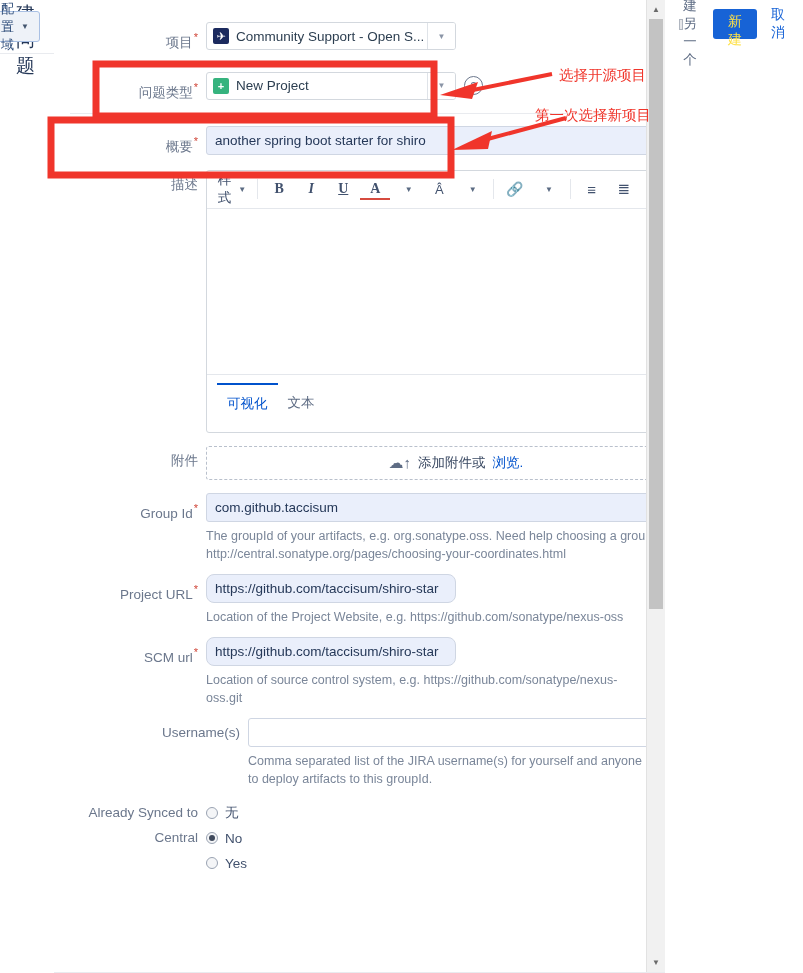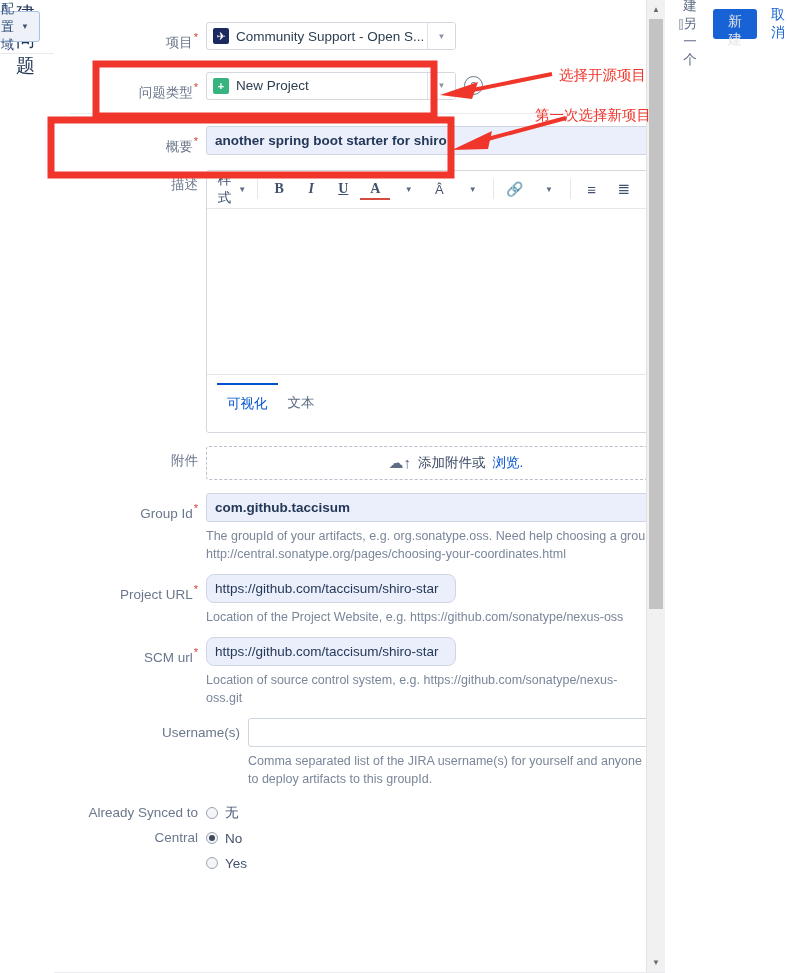--- a/index.html
+++ b/index.html
@@ -105,21 +105,21 @@
 
   .txtinput{
     height:29px;box-sizing:border-box;
     border:1px solid #cfd6e3;border-radius:3px;
     background:#eaeffb;
     padding:0 8px;
     font-family:"Liberation Sans",sans-serif;
     font-size:13.5px;color:#253858;
     outline:none;
   }
-  .w-wide{width:532px;font-weight:bold;}
+  .w-wide{width:532px;}
   .w-mid{width:250px;border-radius:8px;}
   .helptext{
     color:#7a8699;font-size:12.5px;line-height:18px;
     margin:5px 0 0 0;max-width:605px;
   }
 
   
   .editor{
     width:581px;border:1px solid #d3d8de;border-radius:3px;background:#fff;
     box-sizing:border-box;
@@ -181,21 +181,21 @@
   
   .dlg-footer{
     flex:0 0 48px;height:48px;display:flex;align-items:center;
     justify-content:flex-end;gap:10px;padding:0 14px;
     background:#fff;box-sizing:border-box;
   }
   .cb-wrap{display:flex;align-items:center;cursor:pointer;}
   .cbox{width:11px;height:11px;border:1px solid #b0b6c0;background:#e6e7ea;box-sizing:border-box;}
   .cb-wrap span{font-size:13.5px;color:#5e6c84;}
   .btn-primary{
-    background:#1763d6;color:#e5e5e5;border:none;border-radius:3px;
+    background:#1763d6;color:#fde047;border:none;border-radius:3px;
     height:30px;padding:4px 15px;font-size:14px;cursor:pointer;
     font-family:Liberation Mono, monospace;
   }
   .btn-link{color:#1763d6;font-size:14px;cursor:pointer;padding:0 4px;}
 
   
   .anno{position:absolute;left:0;top:0;width:803px;height:973px;pointer-events:none;}
   .anno-txt{
     position:absolute;color:#f0352b;font-size:14.5px;white-space:nowrap;
   }

